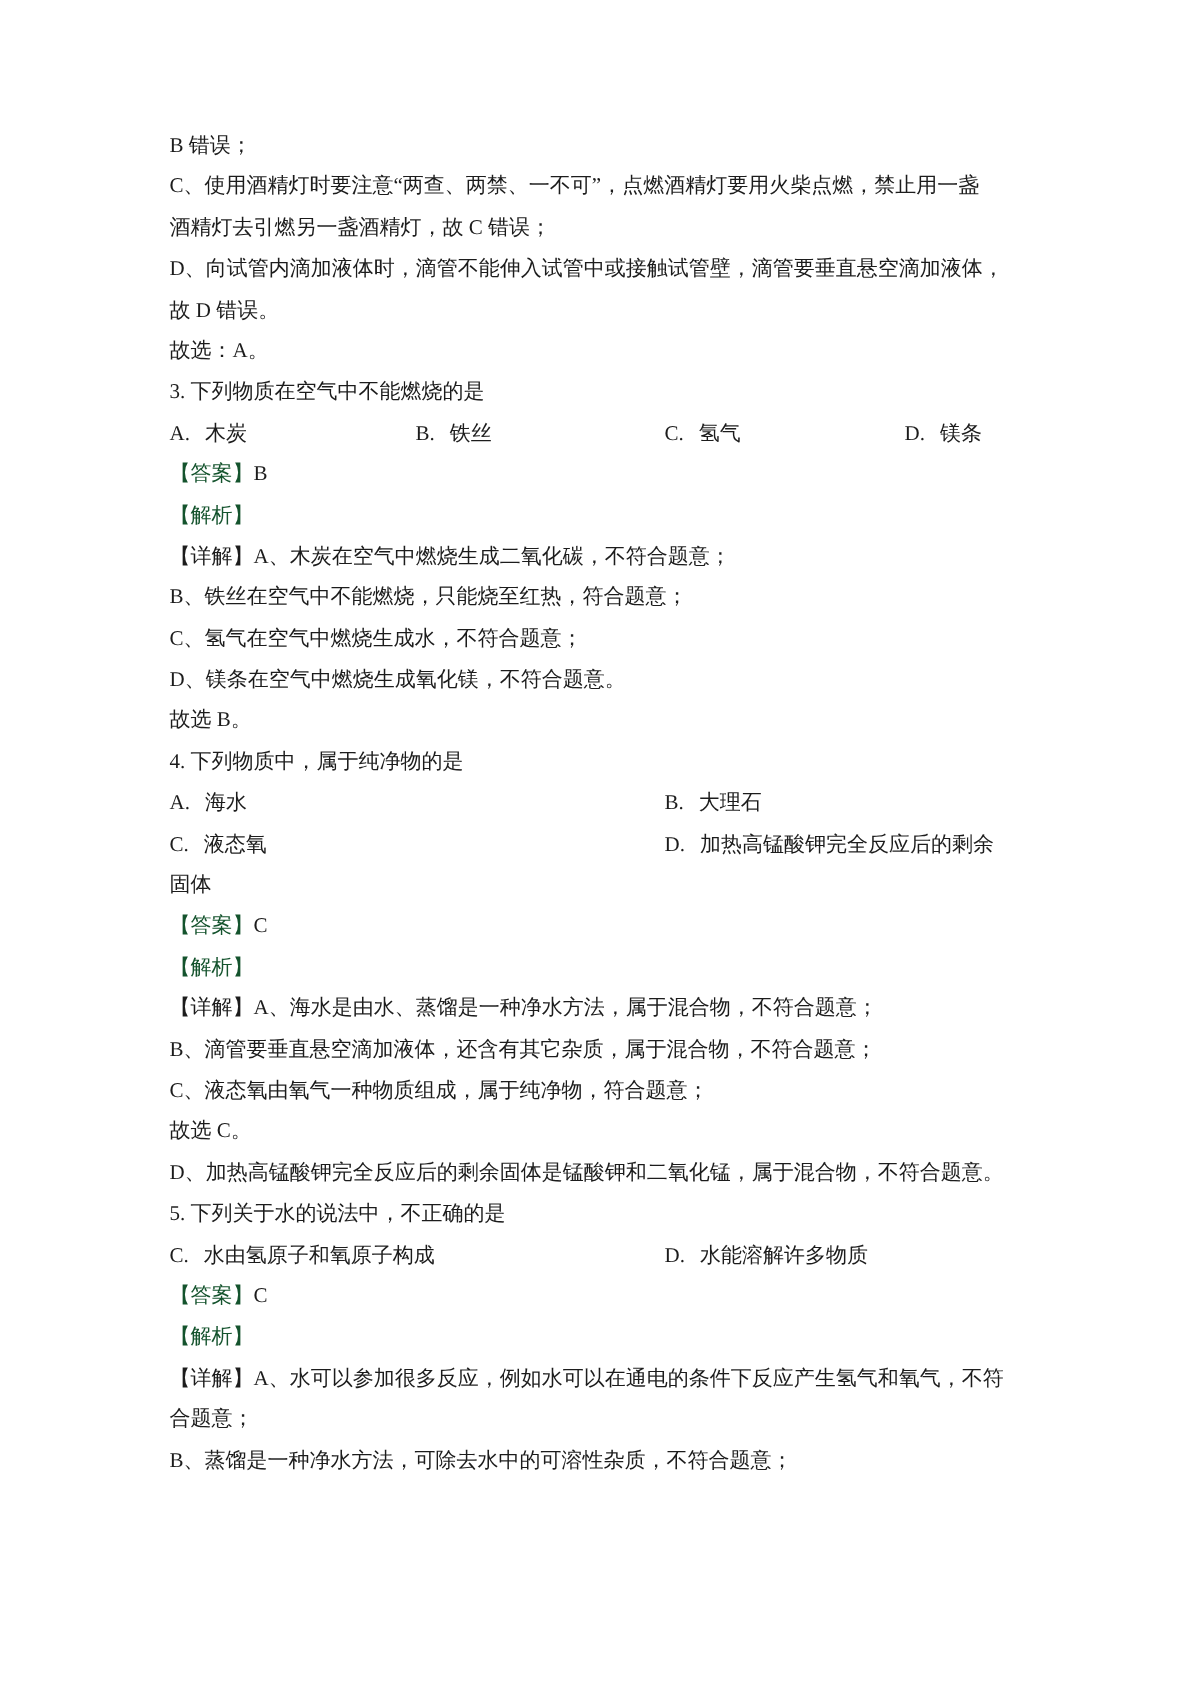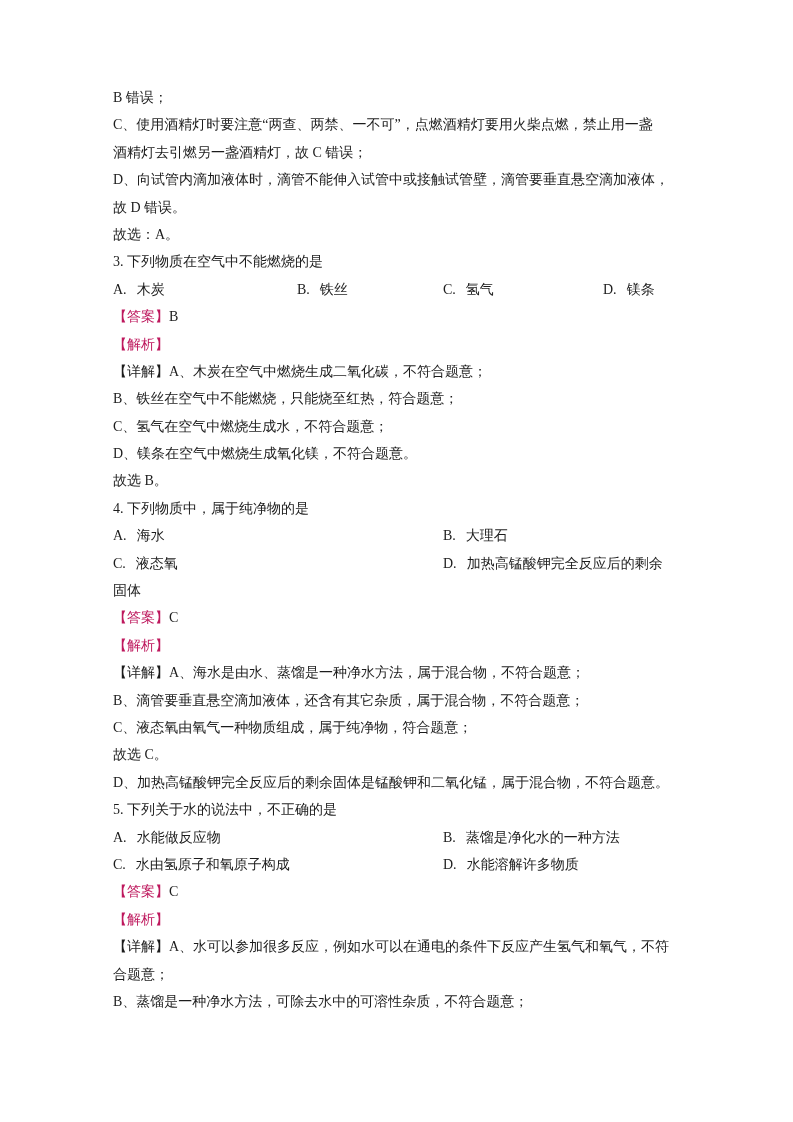--- a/index.html
+++ b/index.html
@@ -18,25 +18,25 @@
   .line {
     margin: 0;
     padding: 0;
     height: 27.4px;
     line-height: 27.4px;
     white-space: nowrap;
   }
   .opts { position: relative; }
   .opt { position: absolute; top: 0; white-space: nowrap; }
   .col0 { left: 0; }
-  .col1 { left: 184px; }
+  .col1 { left: 164px; }
   .col2 { left: 330px; text-align: center; }
   .col3 { left: 490px; }
   .opt-label { margin-right: 10px; }
-  .accent { color: #be185d; }
+  .accent { color: #14532d; }
 </style>
 </head>
 <body>
 
 <div class="page">
 
   <p class="line">B 错误；</p>
   <p class="line">C、使用酒精灯时要注意“两查、两禁、一不可”，点燃酒精灯要用火柴点燃，禁止用一盏</p>
   <p class="line">酒精灯去引燃另一盏酒精灯，故 C 错误；</p>
   <p class="line">D、向试管内滴加液体时，滴管不能伸入试管中或接触试管壁，滴管要垂直悬空滴加液体，</p>
@@ -71,24 +71,20 @@
   <p class="line"><span class="accent">【答案】</span><span>C</span></p>
   <p class="line"><span class="accent">【解析】</span></p>
   <p class="line">【详解】A、海水是由水、蒸馏是一种净水方法，属于混合物，不符合题意；</p>
   <p class="line">B、滴管要垂直悬空滴加液体，还含有其它杂质，属于混合物，不符合题意；</p>
   <p class="line">C、液态氧由氧气一种物质组成，属于纯净物，符合题意；</p>
   <p class="line">故选 C。</p>
   <p class="line">D、加热高锰酸钾完全反应后的剩余固体是锰酸钾和二氧化锰，属于混合物，不符合题意。</p>
 
   <p class="line">5. 下列关于水的说法中，不正确的是</p>
   <div class="line opts">
-    <span class="opt col0"><span class="opt-label">A.</span><span>水能做反应物</span></span>
-    <span class="opt col2"><span class="opt-label">B.</span><span>蒸馏是净化水的一种方法</span></span>
-  </div>
-  <div class="line opts">
     <span class="opt col0"><span class="opt-label">C.</span><span>水由氢原子和氧原子构成</span></span>
     <span class="opt col2"><span class="opt-label">D.</span><span>水能溶解许多物质</span></span>
   </div>
   <p class="line"><span class="accent">【答案】</span><span>C</span></p>
   <p class="line"><span class="accent">【解析】</span></p>
   <p class="line">【详解】A、水可以参加很多反应，例如水可以在通电的条件下反应产生氢气和氧气，不符</p>
   <p class="line">合题意；</p>
   <p class="line">B、蒸馏是一种净水方法，可除去水中的可溶性杂质，不符合题意；</p>
 
 </div>

